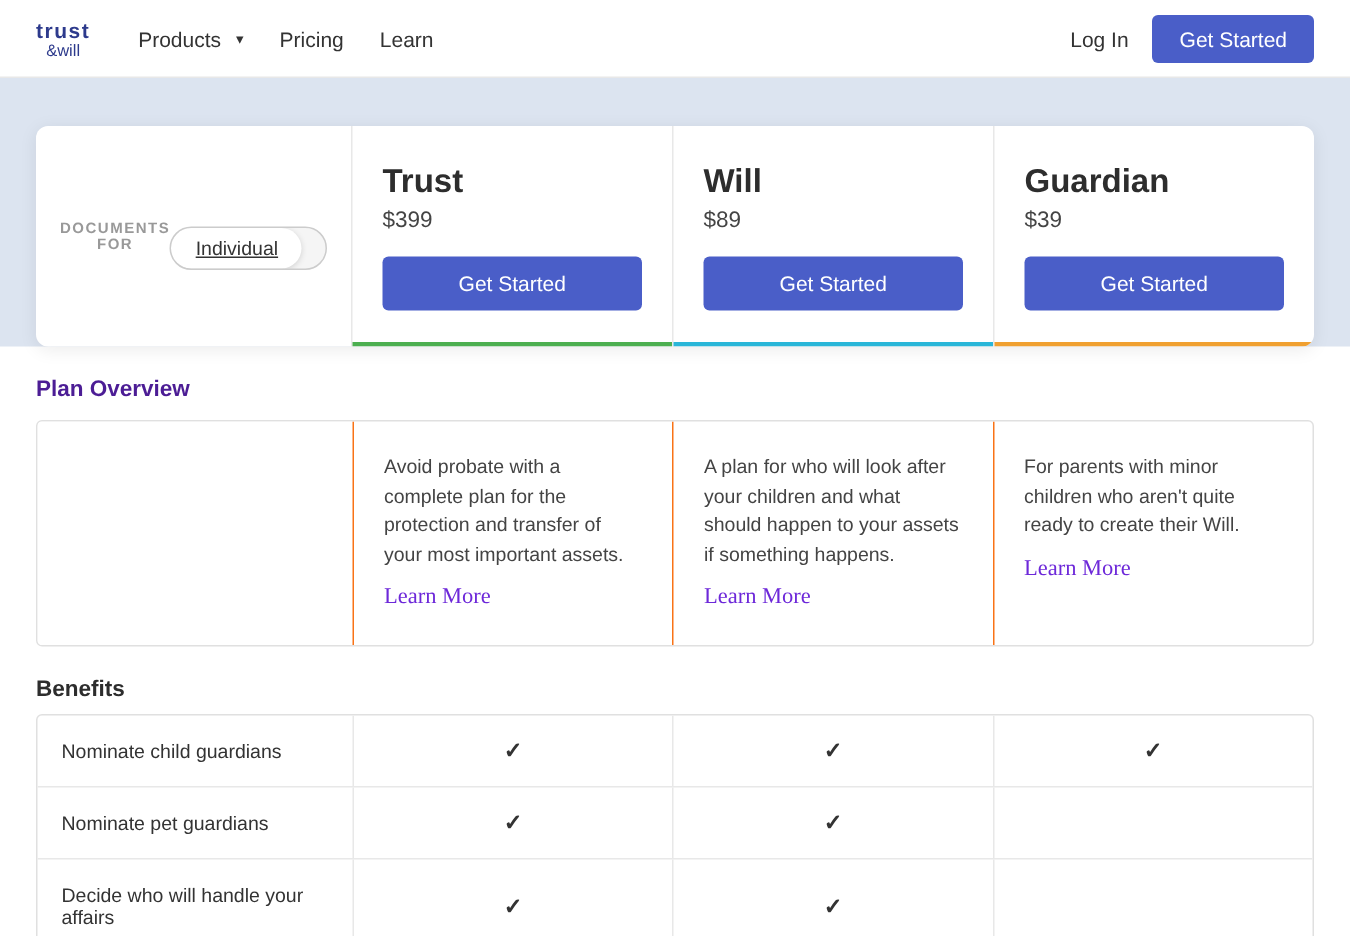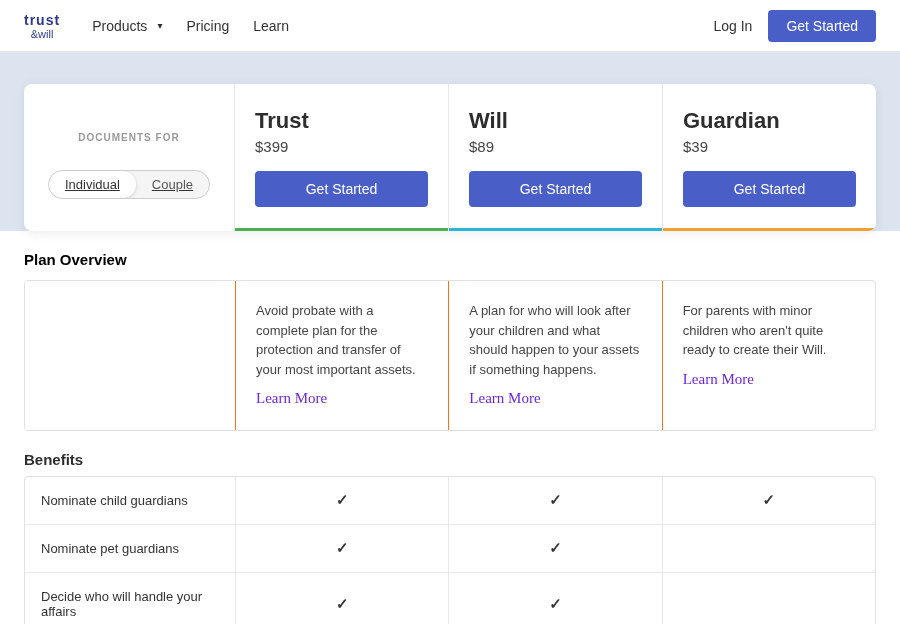--- a/index.html
+++ b/index.html
@@ -18,21 +18,21 @@
     .login-btn { font-size: 14px; color: #333; cursor: pointer; background: none; border: none; }
     .get-started-btn { background: #4a5ec8; color: #fff; border: none; border-radius: 4px; padding: 8px 18px; font-size: 14px; cursor: pointer; font-weight: 500; }
 
     
     .hero-bg { background: #dce4f0; padding: 32px 24px 0 24px; }
 
     
     .pricing-container { background: #fff; border-radius: 8px; box-shadow: 0 2px 12px rgba(0,0,0,0.08); margin: 0 auto; max-width: 860px; display: grid; grid-template-columns: 210px 1fr 1fr 1fr; overflow: hidden; }
 
     
-    .doc-col { padding: 32px 16px; display: flex; flex-direction: column; align-items: center; justify-content: space-between; padding-top: 48px; }
+    .doc-col { padding: 32px 16px; display: flex; flex-direction: row; align-items: center; justify-content: flex-start; padding-top: 48px; }
     .doc-label { font-size: 10px; font-weight: 600; color: #999; letter-spacing: 1px; text-transform: uppercase; margin-bottom: 16px; text-align: center; }
     .toggle-group { display: flex; border: 1px solid #ccc; border-radius: 20px; overflow: hidden; background: #f5f5f5; text-decoration: underline; }
     .toggle-btn { padding: 6px 16px; font-size: 13px; cursor: pointer; border: none; background: transparent; color: #555; transition: background 0.2s; }
     .toggle-btn.active { background: #fff; border-radius: 20px; box-shadow: 0 1px 4px rgba(0,0,0,0.15); color: #333; font-weight: 500; }
 
     
     .plan-col { padding: 24px 20px; border-left: 1px solid #e8e8e8; position: relative; }
     .plan-name { font-size: 22px; font-weight: 700; color: #2d2d2d; margin-bottom: 4px; }
     .plan-price { font-size: 15px; color: #444; margin-bottom: 16px; }
     .plan-cta { background: #4a5ec8; color: #fff; border: none; border-radius: 4px; padding: 10px 0; font-size: 14px; cursor: pointer; font-weight: 500; width: 100%; }
@@ -40,21 +40,21 @@
     
     .plan-col::after { content: ''; position: absolute; bottom: 0; left: 0; right: 0; height: 3px; }
     .plan-trust::after { background: #4caf50; }
     .plan-will::after { background: #29b6d8; }
     .plan-guardian::after { background: #f0a030; }
 
     
     .content-area { max-width: 900px; margin: 0 auto; padding: 0 24px; }
 
     
-    .section-label { font-size: 15px; font-weight: 600; color: #000000; padding: 20px 0 12px; }
+    .section-label { font-size: 15px; font-weight: 600; color: #4c1d95; padding: 20px 0 12px; }
     .overview-grid { display: grid; grid-template-columns: 210px 1fr 1fr 1fr; border: 1px solid #e0e0e0; border-radius: 4px; overflow: hidden; }
     .overview-empty { background: #fff; }
     .overview-cell { padding: 20px; border-left: 1px solid #f97316; font-size: 13px; color: #444; line-height: 1.5; }
     .learn-more { color: #6d28d9; cursor: pointer; margin-top: 8px; font-size: 15px; font-family: Liberation Serif, serif; }
 
     
     .benefits-label { font-size: 15px; font-weight: 600; color: #2d2d2d; padding: 20px 0 0; }
     .benefits-table { border: 1px solid #e0e0e0; border-radius: 4px; overflow: hidden; margin-top: 8px; }
     .benefit-row { display: grid; grid-template-columns: 210px 1fr 1fr 1fr; border-bottom: 1px solid #e8e8e8; }
     .benefit-row:last-child { border-bottom: none; }

